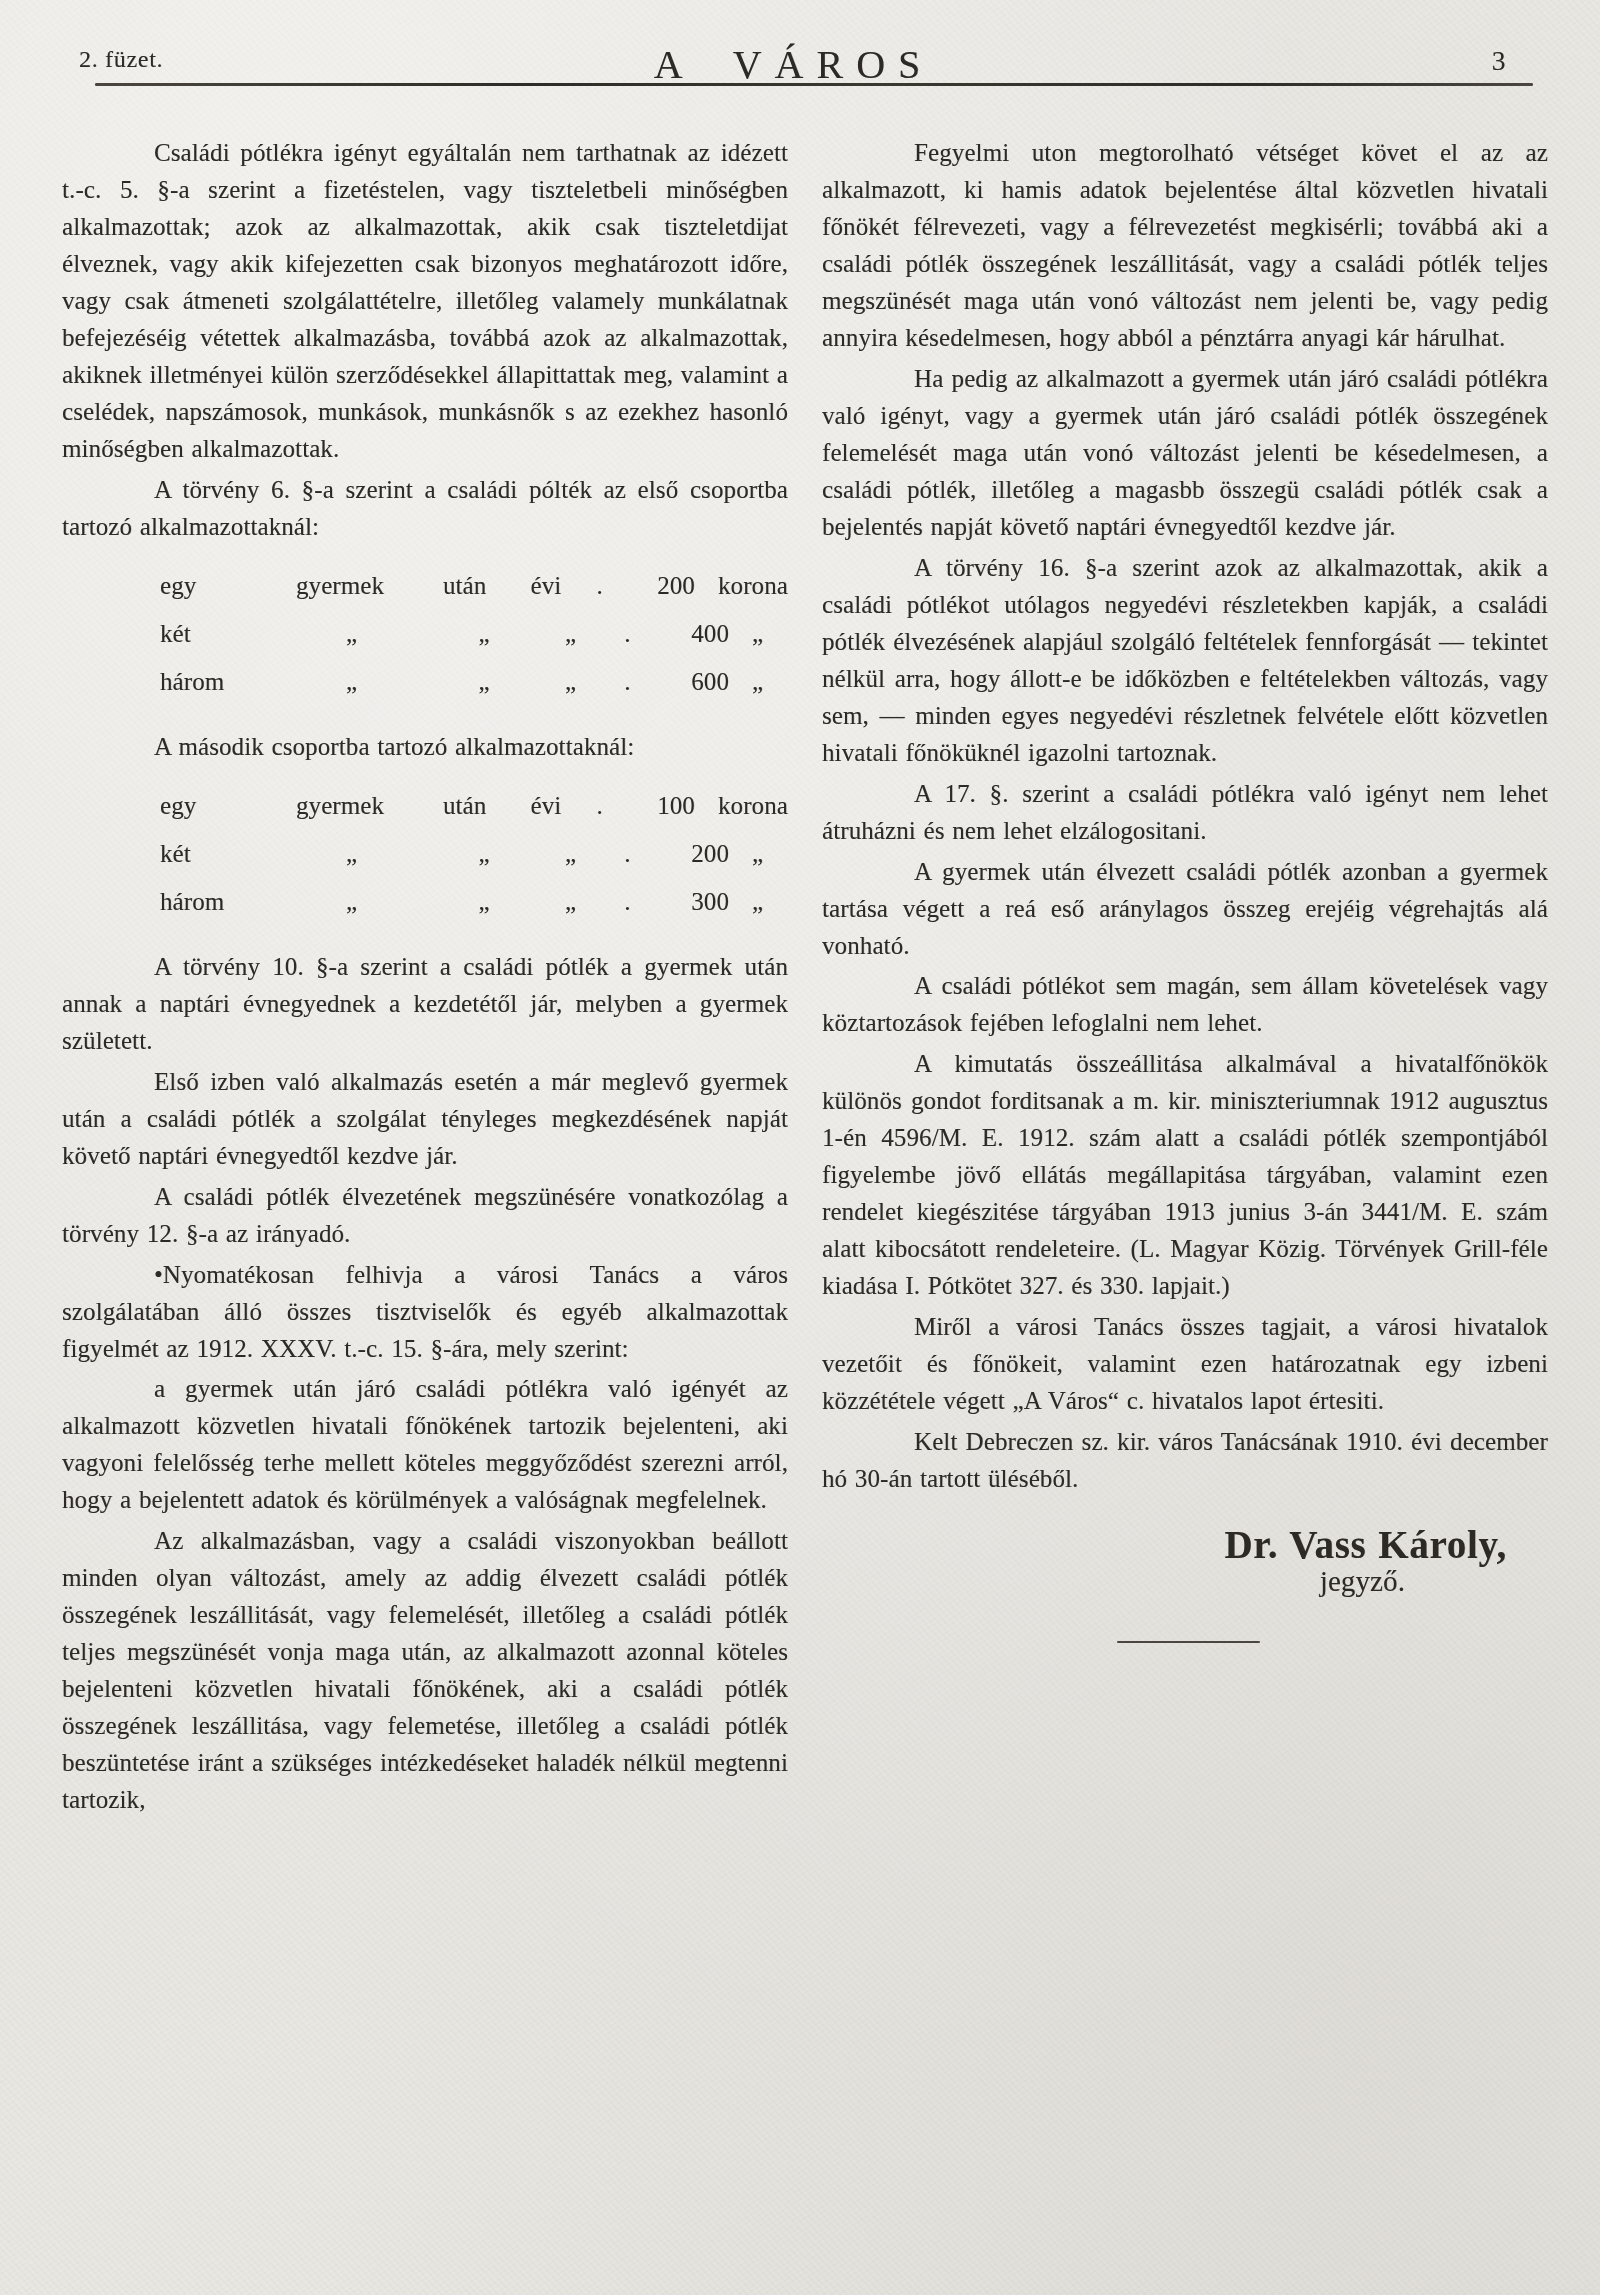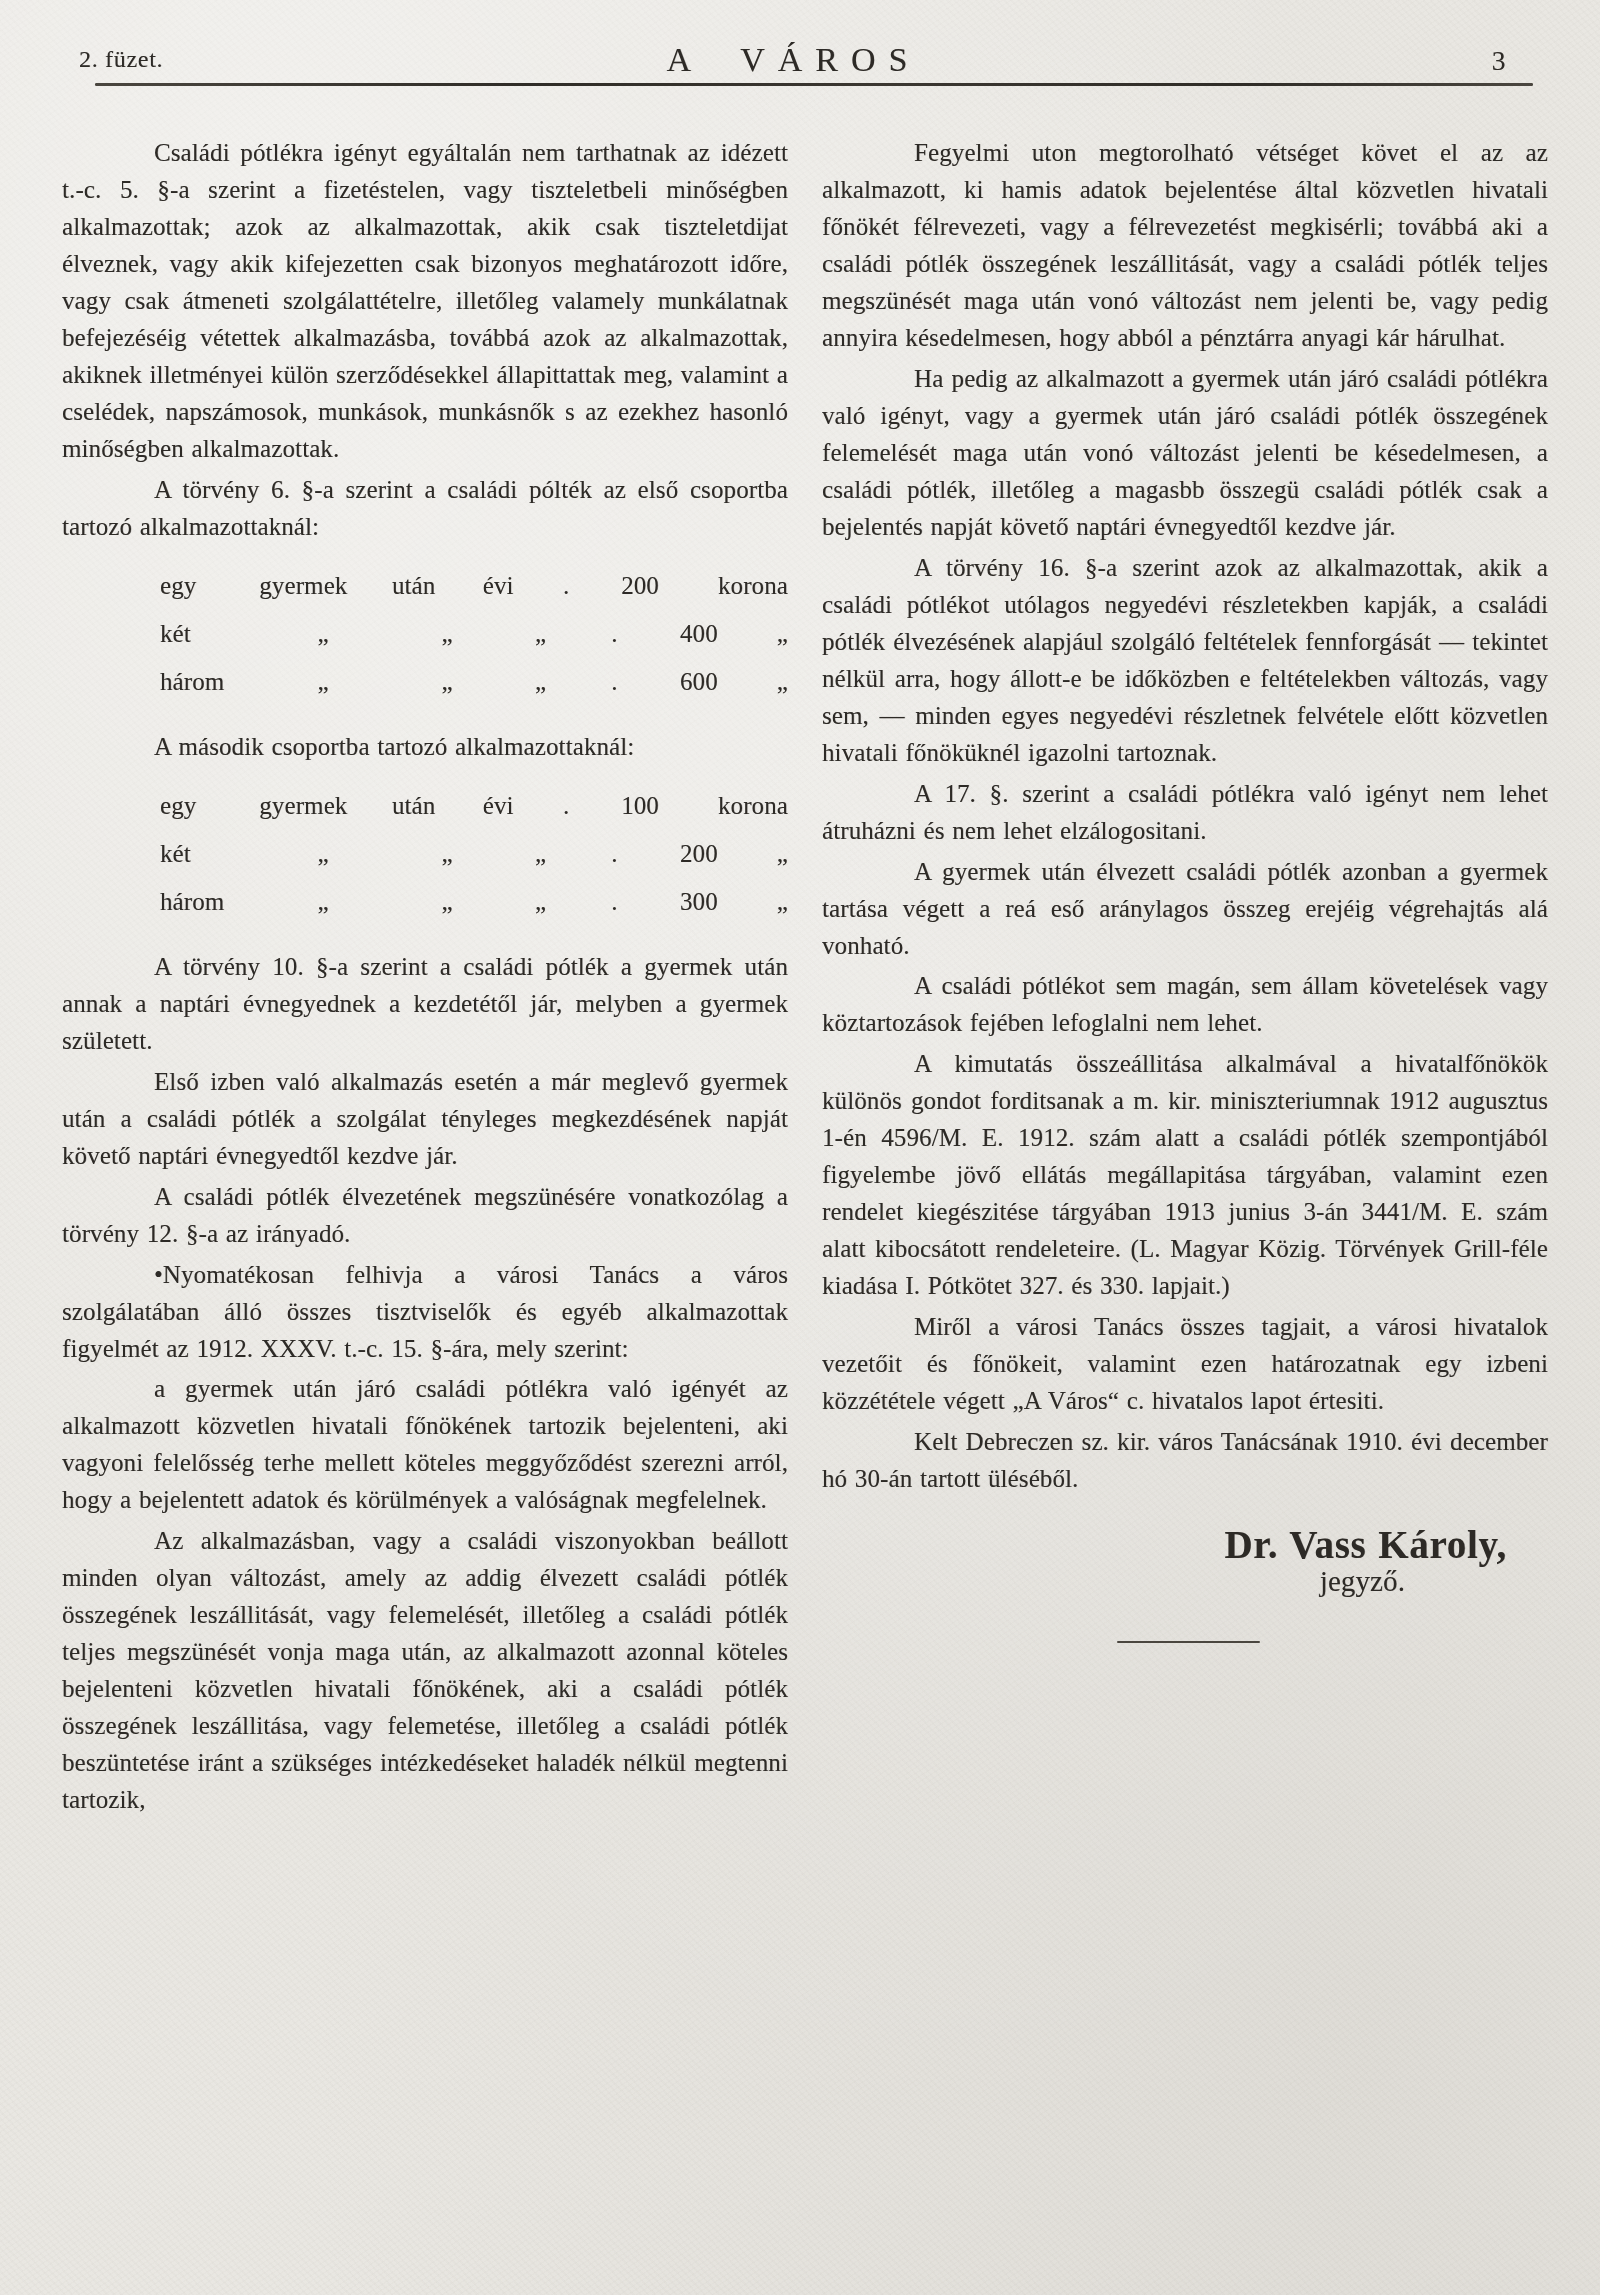--- a/index.html
+++ b/index.html
@@ -22,41 +22,41 @@
   }
   .ink{ text-shadow:0.4px 0.4px 0.5px rgba(55,50,45,0.35); }
 
   
   .masthead{
     position:absolute;top:41px;left:79px;right:92px;height:39px;
   }
   .issue{position:absolute;left:0;top:5.2px;font-size:24px;letter-spacing:0.7px;}
   .paper-title{
     position:absolute;left:0;right:0;top:0;text-align:center;
-    font-size:34px;letter-spacing:13px;word-spacing:17px;font-weight:400;
+    font-size:40px;letter-spacing:13px;word-spacing:17px;font-weight:400;
   }
   .page-num{position:absolute;right:2.6px;top:3.9px;font-size:27.5px;}
   .header-rule{
     position:absolute;top:83px;left:95px;width:1438px;height:2.6px;
     background:linear-gradient(90deg,#4a463f, #2f2c27 30%, #3b3731 55%, #2f2c27 80%, #4a463f);
     border-radius:1.3px;
   }
 
   
   .columns{
     position:absolute;top:134px;left:62px;
     display:flex;gap:34px;
   }
   .col{width:726px;font-size:25px;line-height:37px;text-align:justify;
        letter-spacing:0.1px;word-spacing:1.3px;hyphens:auto;}
   .col p{margin:0 0 3.9px 0;text-indent:92px;}
 
   
   .allowance{margin:17px 0 22px 0;padding-left:98px;line-height:48px;}
-  .arow{display:flex;gap:36px;}
+  .arow{display:flex;}
   .tc{display:block;}
   .tc1{width:108px;text-align:left;}
   .tc2{width:167px;text-align:center;}
   .tc3{width:98px;text-align:center;}
   .tc4{width:75px;text-align:center;}
   .tc5{width:39px;text-align:center;}
   .tc6{width:82px;text-align:right;}
   .tc7{padding-left:23px;text-align:left;}
 
   

